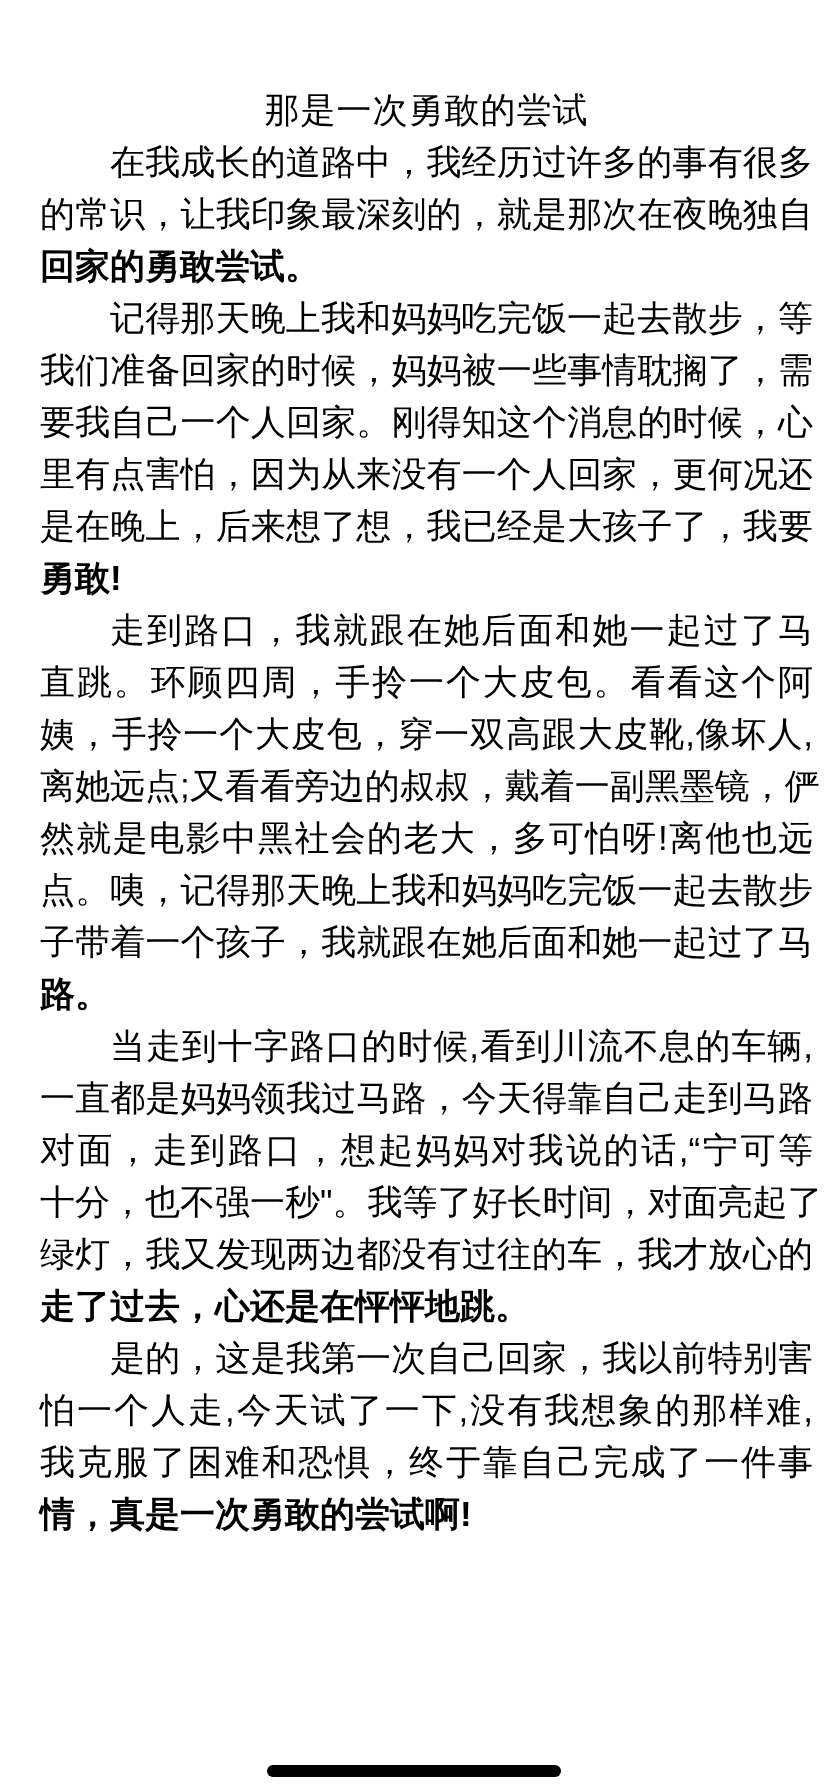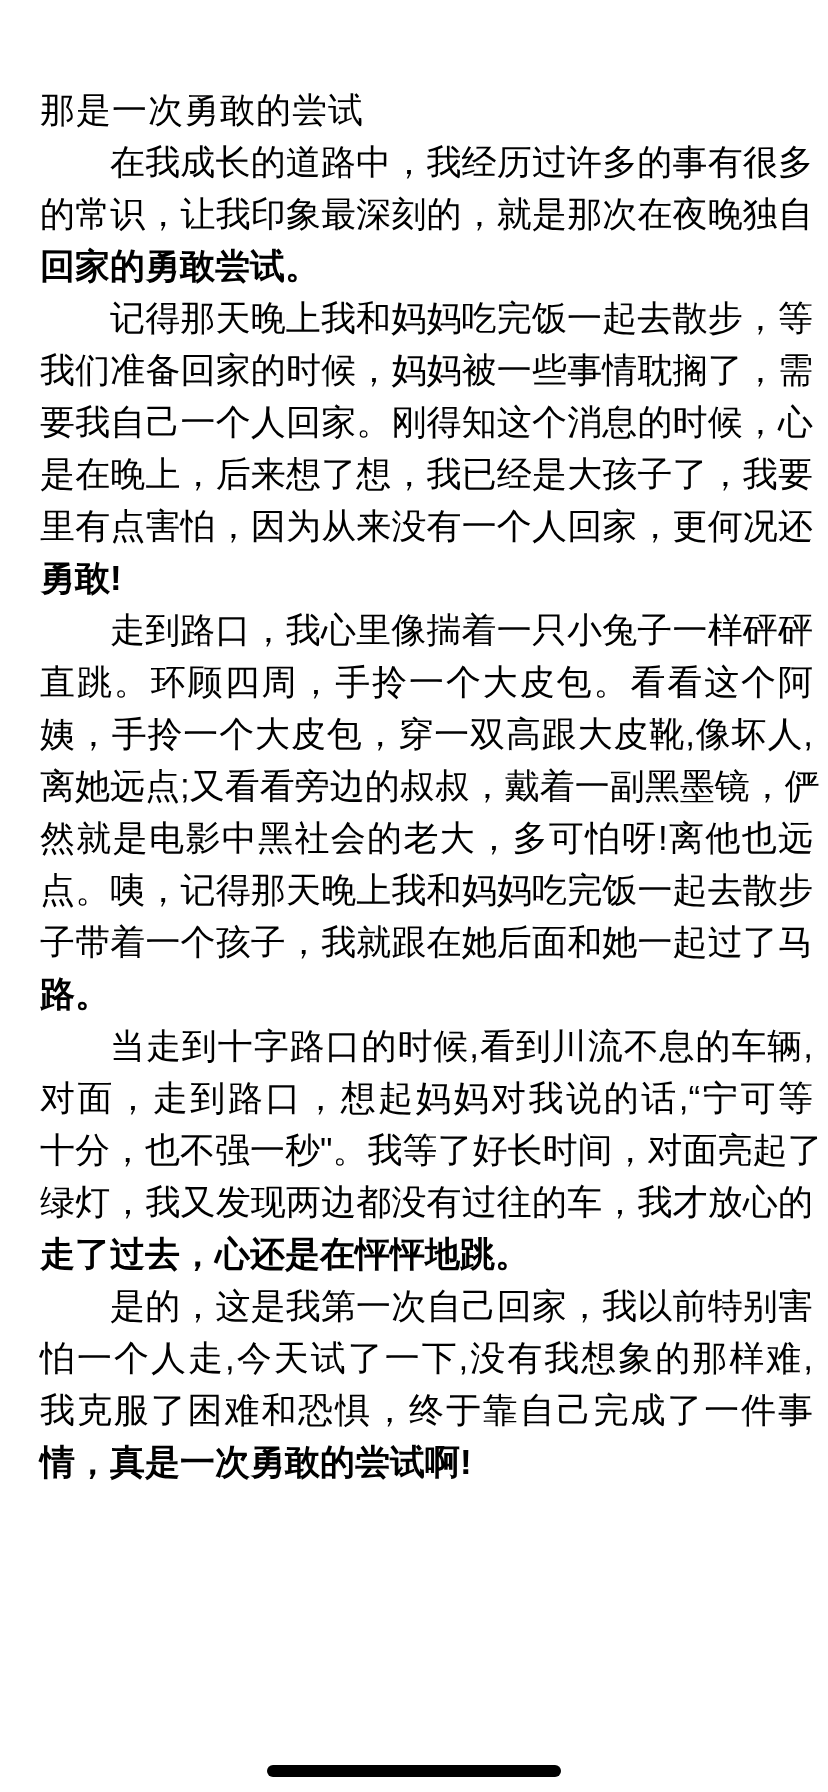--- a/index.html
+++ b/index.html
@@ -16,20 +16,21 @@
     color: #000000;
   }
   .page {
     box-sizing: border-box;
     width: 828px;
     padding: 84px 15px 0 40px;
   }
   .essay-title {
     font-size: 35px;
     line-height: 52px;
+    text-align: center;
     font-weight: 400;
     letter-spacing: 1px;
   }
   .line {
     font-size: 35px;
     line-height: 52px;
     text-align: justify;
     text-align-last: justify;
     white-space: nowrap;
   }
@@ -55,32 +56,33 @@
 
 <div class="page">
   <div class="essay-title">那是一次勇敢的尝试</div>
   <div id="essay-body">
       <div class="line indent">在我成长的道路中，我经历过许多的事有很多</div>
       <div class="line">的常识，让我印象最深刻的，就是那次在夜晚独自</div>
       <div class="line para-end">回家的勇敢尝试。</div>
       <div class="line indent">记得那天晚上我和妈妈吃完饭一起去散步，等</div>
       <div class="line">我们准备回家的时候，妈妈被一些事情耽搁了，需</div>
       <div class="line">要我自己一个人回家。刚得知这个消息的时候，心</div>
+      <div class="line">里有点害怕，因为从来没有一个人回家，更何况还</div>
       <div class="line">是在晚上，后来想了想，我已经是大孩子了，我要</div>
-      <div class="line">里有点害怕，因为从来没有一个人回家，更何况还</div>
       <div class="line para-end">勇敢!</div>
-      <div class="line indent">走到路口，我心里像揣着一只小兔子一样砰砰</div>
+      <div class="line indent">走到路口，我就跟在她后面和她一起过了马</div>
       <div class="line">直跳。环顾四周，手拎一个大皮包。看看这个阿</div>
       <div class="line">姨，手拎一个大皮包，穿一双高跟大皮靴,像坏人,</div>
       <div class="line">离她远点;又看看旁边的叔叔，戴着一副黑墨镜，俨</div>
       <div class="line">然就是电影中黑社会的老大，多可怕呀!离他也远</div>
       <div class="line">点。咦，记得那天晚上我和妈妈吃完饭一起去散步</div>
       <div class="line">子带着一个孩子，我就跟在她后面和她一起过了马</div>
       <div class="line para-end">路。</div>
       <div class="line indent">当走到十字路口的时候,看到川流不息的车辆,</div>
+      <div class="line">一直都是妈妈领我过马路，今天得靠自己走到马路</div>
       <div class="line">对面，走到路口，想起妈妈对我说的话,“宁可等</div>
       <div class="line">十分，也不强一秒"。我等了好长时间，对面亮起了</div>
       <div class="line">绿灯，我又发现两边都没有过往的车，我才放心的</div>
       <div class="line para-end">走了过去，心还是在怦怦地跳。</div>
       <div class="line indent">是的，这是我第一次自己回家，我以前特别害</div>
       <div class="line">怕一个人走,今天试了一下,没有我想象的那样难,</div>
       <div class="line">我克服了困难和恐惧，终于靠自己完成了一件事</div>
       <div class="line para-end">情，真是一次勇敢的尝试啊!</div>
     </div>
 </div>

